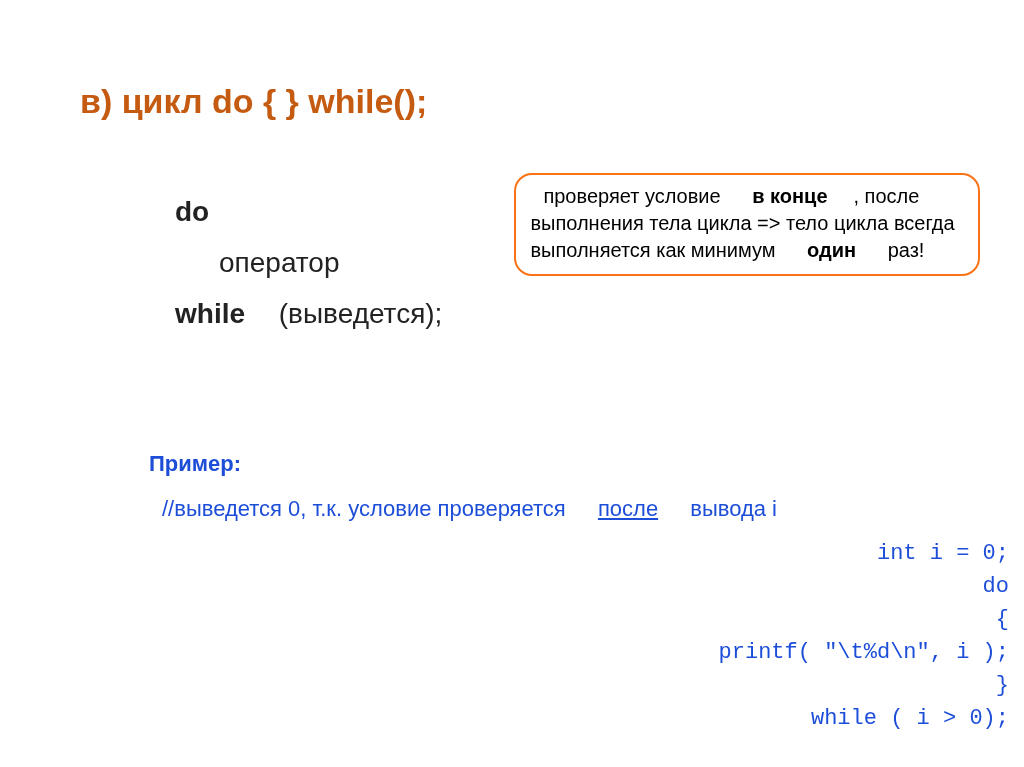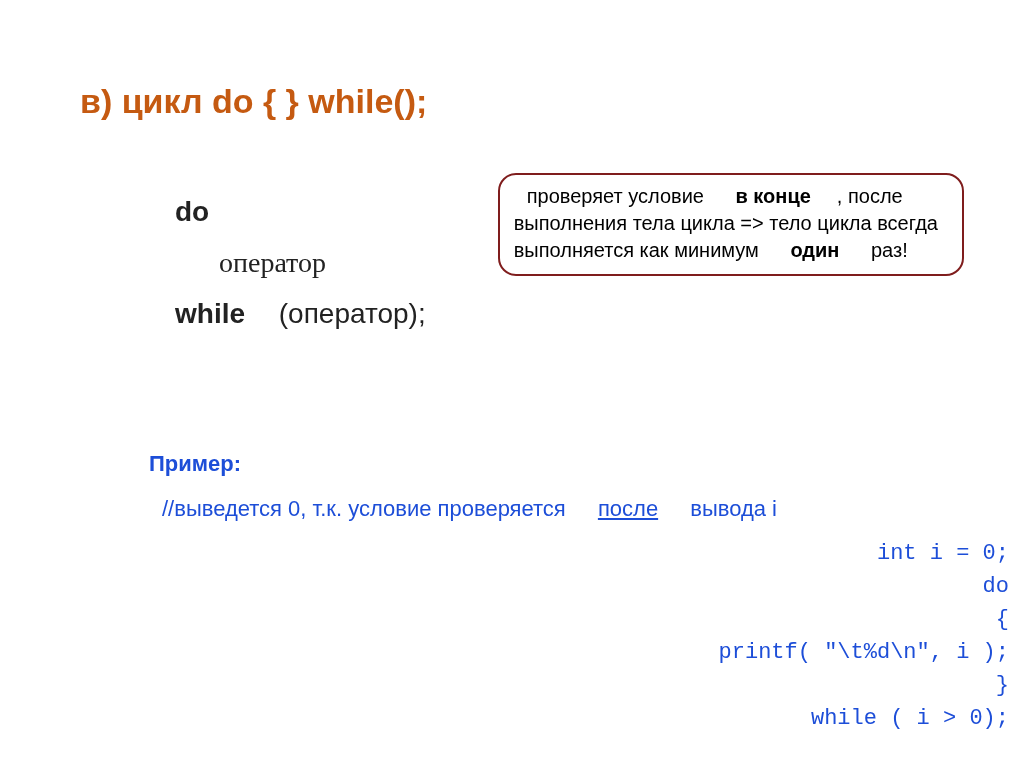--- a/index.html
+++ b/index.html
@@ -30,21 +30,21 @@
     padding-left: 56px;
   }
   .syntax-block {
     font-size: 28px;
     color: #222;
     line-height: 1.35;
     flex: 0 0 auto;
   }
   .syntax-block .kw { font-weight: bold; }
   .callout {
-    border: 2px solid #7f1d1d;
+    border: 2px solid #f97316;
     padding: 8px 14px 10px 14px;
     font-size: 20px;
     color: #000;
     line-height: 1.35;
     width: 466px;
     margin-top: 6px;
   }
   .callout b { font-weight: bold; }
   .example {
     padding-left: 56px;
@@ -77,24 +77,24 @@
 </style>
 </head>
 <body>
 
 <div class="slide">
   <h1 class="title">в) цикл do {  } while();</h1>
 
   <div class="content-row">
     <div class="syntax-block">
       <div><span class="kw">do</span></div>
-      <div style="padding-left:44px;font-family:Liberation Serif, serif;"><span>оператор</span></div>
+      <div style="padding-left:44px;"><span>оператор</span></div>
       <div>
         <span class="kw">while</span>
-        <span>(оператор);</span>
+        <span>(выведется);</span>
       </div>
     </div>
 
     <div class="callout">
       <span>проверяет условие </span><b>в конце</b><span>, после выполнения тела цикла =&gt; тело цикла всегда выполняется как минимум </span><b>один</b><span> раз!</span>
     </div>
   </div>
 
   <div class="example">
     <div class="ex-title">Пример:</div>

